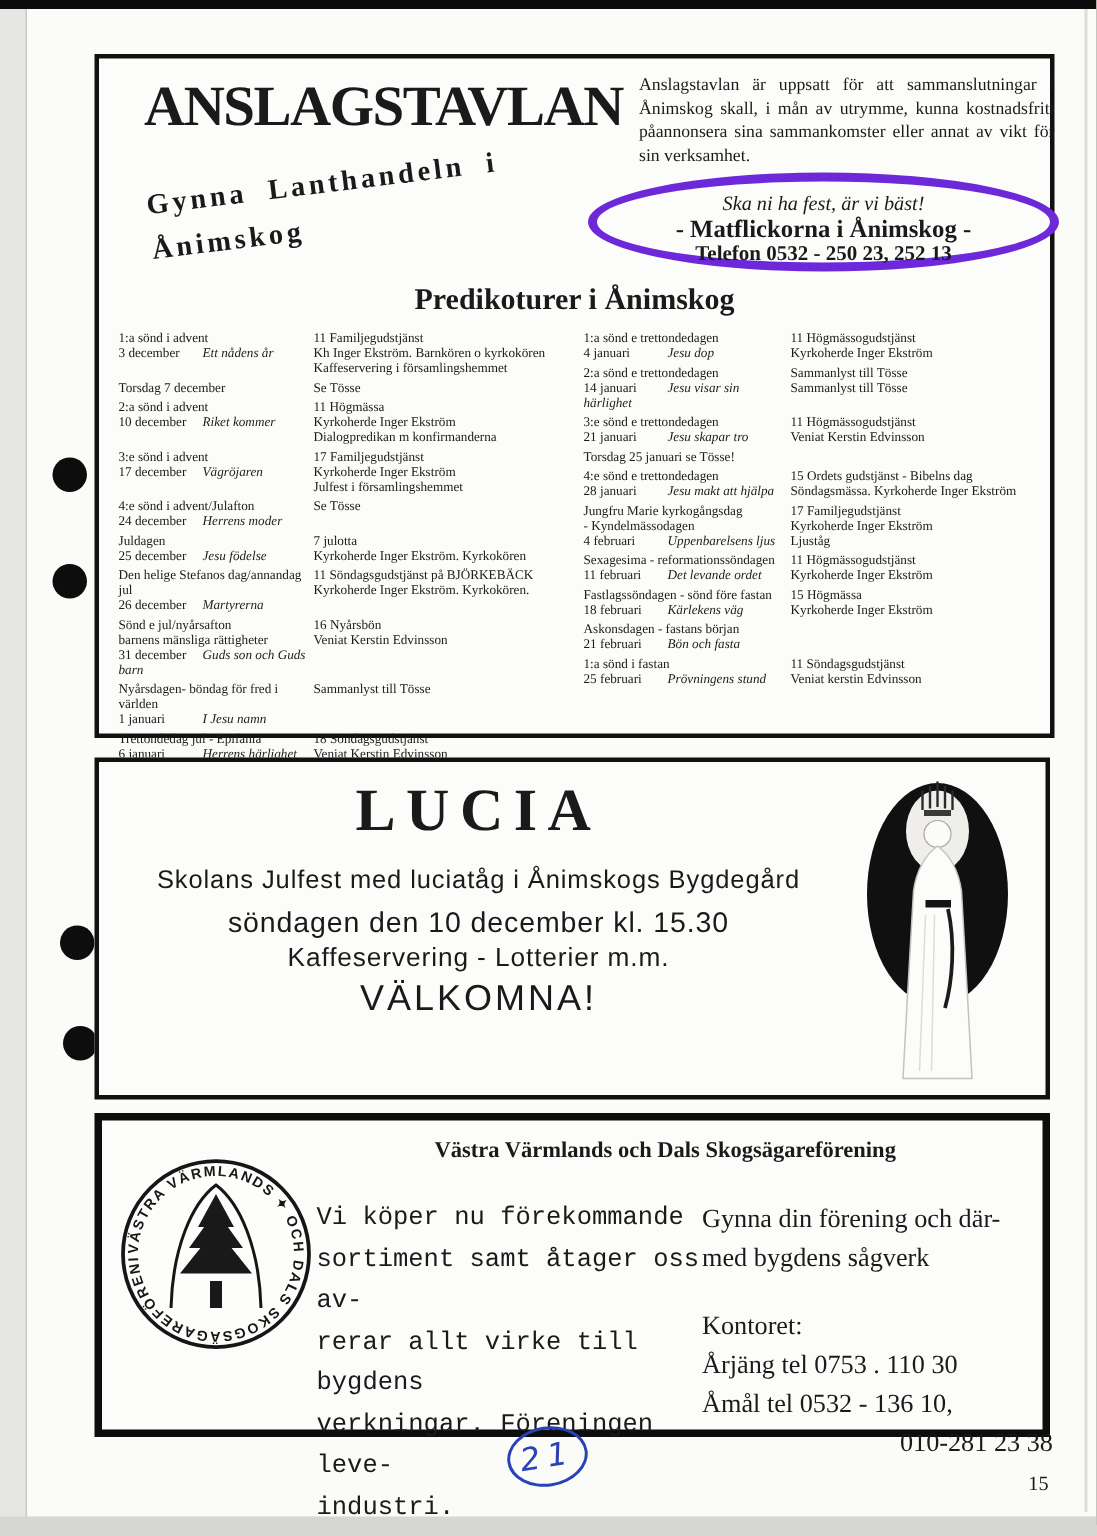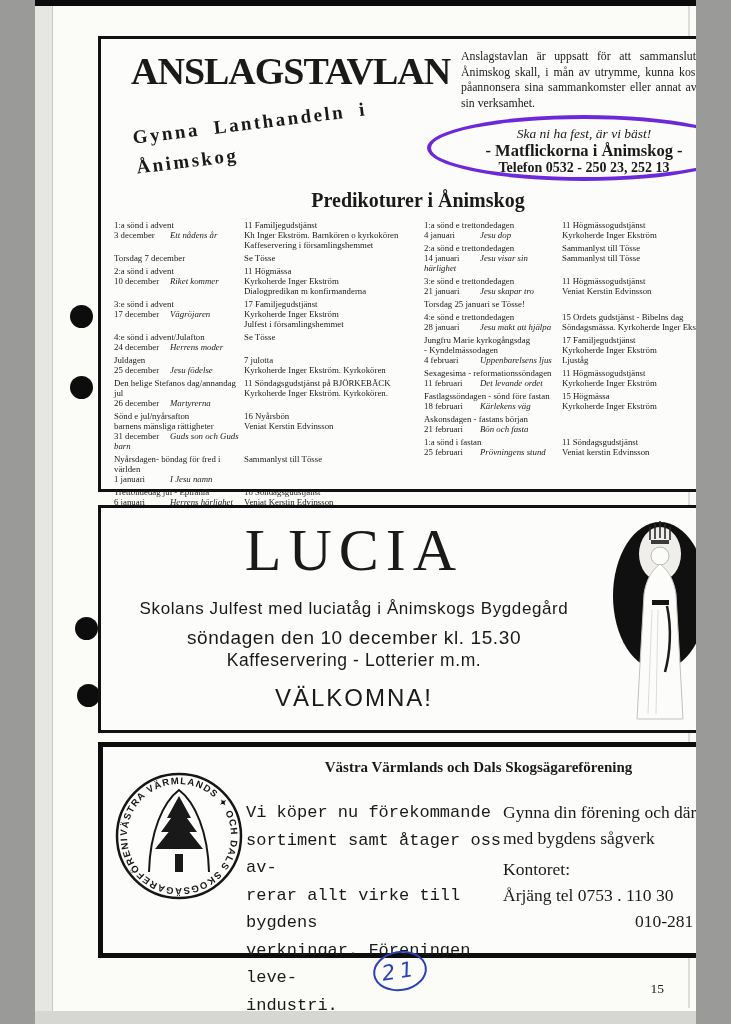--- a/index.html
+++ b/index.html
@@ -1,59 +1,59 @@
 <!DOCTYPE html>
 <html><head>
 <meta charset="utf-8">
 <style>
   html,body{margin:0;padding:0;background:#9a9a98;}
-  .page{position:relative;width:661px;height:1024px;background:#fbfbf8;overflow:hidden;
+  .page{position:relative;width:731px;height:1024px;background:#fbfbf8;overflow:hidden;
         font-family:"Liberation Serif",serif;color:#1a1a1a;margin:0 auto;}
   .box{position:absolute;background:#fcfcfa;box-sizing:border-box;}
   
   .edge-top{position:absolute;top:0;left:0;width:731px;height:6px;background:#0b0b0b;}
   .edge-left{position:absolute;top:6px;left:0;width:17px;height:1018px;background:#e6e6e2;border-right:1px solid #c9c9c5;}
   .edge-right{position:absolute;top:6px;right:6px;width:2px;height:1002px;background:#e0ddd8;}
   .edge-bottom{position:absolute;bottom:0;left:0;width:731px;height:13px;background:#d6d6d3;}
   .hole{position:absolute;width:23px;height:23px;border-radius:50%;background:#0d0d0d;}
   
   #board{left:63px;top:36px;width:640px;height:456px;border:3px solid #111;}
   .board-title{position:absolute;left:30px;top:10px;font-size:38px;font-weight:700;letter-spacing:-1px;white-space:nowrap;}
   .promo{position:absolute;left:30px;top:84px;transform:rotate(-7deg);transform-origin:0 0;
          font-weight:700;font-size:19px;letter-spacing:2.5px;word-spacing:7px;line-height:30px;white-space:nowrap;}
   .info{position:absolute;left:360px;top:10px;width:277px;font-size:11.8px;line-height:15.6px;text-align:justify;}
-  .oval{position:absolute;left:326px;top:76px;width:314px;height:66px;border:4px solid #6d28d9;border-radius:50%;
+  .oval{position:absolute;left:326px;top:76px;width:314px;height:66px;border:6px solid #6d28d9;border-radius:50%;
         text-align:center;box-sizing:border-box;padding-top:7px;background:#fcfcfa;}
   .oval .o1{font-style:italic;font-size:13.5px;line-height:15px;}
   .oval .o2{font-weight:700;font-size:16.5px;line-height:19px;}
   .oval .o3{font-weight:700;font-size:14px;line-height:16px;}
   .sch-title{position:absolute;left:0;right:0;top:150px;text-align:center;font-size:20px;font-weight:700;}
   .schedule{position:absolute;left:13px;top:181px;width:609px;display:grid;grid-template-columns:300px 1fr;column-gap:10px;}
   .sch-entry{display:grid;margin-bottom:3px;font-size:8.8px;line-height:10px;}
   .half-left .sch-entry{grid-template-columns:130px 1fr;}
   .half-right .sch-entry{grid-template-columns:138px 1fr;}
   .sch-d{display:inline-block;width:56px;}
   .sch-theme{font-style:italic;}
   
   #lucia{left:63px;top:505px;width:637px;height:228px;border:3px solid #111;}
   .lucia-inner{position:absolute;left:10px;right:135px;top:0;bottom:0;text-align:center;}
-  .lucia-title{margin-top:8px;font-size:60px;font-weight:400;letter-spacing:7px;font-family:"Liberation Serif",serif;}
+  .lucia-title{margin-top:8px;font-size:40px;font-weight:700;letter-spacing:7px;font-family:"Liberation Serif",serif;}
   .lucia-line{font-family:"Liberation Sans",sans-serif;letter-spacing:0.6px;}
   .lucia-l1{margin-top:14px;font-size:17px;}
   .lucia-l2{margin-top:8px;font-size:19px;}
   .lucia-l3{margin-top:1px;font-size:17.5px;}
-  .lucia-l4{margin-top:13px;font-size:24px;letter-spacing:2px;}
+  .lucia-l4{margin-top:3px;font-size:24px;letter-spacing:2px;}
   .lucia-fig{position:absolute;right:16px;top:6px;width:110px;height:215px;}
   
   #forestry{left:63px;top:742px;width:637px;height:216px;border:5px solid #0d0d0d;}
   .f-logo{position:absolute;left:10px;top:14px;width:132px;height:150px;}
   .f-title{position:absolute;left:132px;right:8px;top:12px;text-align:center;font-size:15px;font-weight:700;}
   .f-left{position:absolute;left:143px;top:52px;width:256px;font-size:17px;line-height:27.5px;font-family:Liberation Mono, monospace;}
   .f-right{position:absolute;left:400px;top:52px;width:234px;font-size:17.5px;line-height:26px;}
-  .f-contact{margin-top:5px;}
+  .f-contact{margin-top:19px;}
   .f-right .last{text-align:right;}
   
   .mark21{position:absolute;left:338px;top:951px;width:54px;height:40px;border:2.5px solid #2a41b8;border-radius:50%;
           transform:rotate(-9deg);color:#2a41b8;font-family:"DejaVu Sans",sans-serif;font-style:italic;
           font-size:21px;text-align:center;line-height:37px;letter-spacing:5px;box-sizing:border-box;}
   .pagenum{position:absolute;right:32px;top:981px;font-size:13.5px;}
 </style>
 </head>
 <body>
 
@@ -370,20 +370,21 @@
       <div>sortiment samt åtager oss av-</div>
       <div>rerar allt virke till bygdens</div>
       <div>verkningar. Föreningen leve-</div>
       <div>industri.</div>
     </div>
     <div class="f-right">
       <div>Gynna din förening och där-</div>
       <div>med bygdens sågverk</div>
       <div class="f-contact">Kontoret:</div>
       <div>Årjäng tel 0753 . 110 30</div>
+      <div>Åmål tel 0532 - 136 10,</div>
       <div class="last">010-281 23 38</div>
     </div>
   </div>
 
   <div class="mark21">21</div>
   <div class="pagenum">15</div>
 
 </div>
 
 </body></html>

